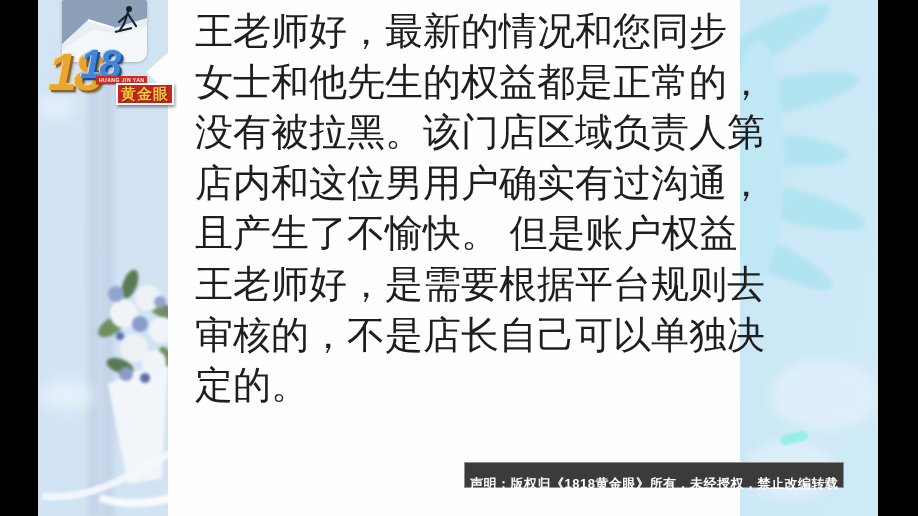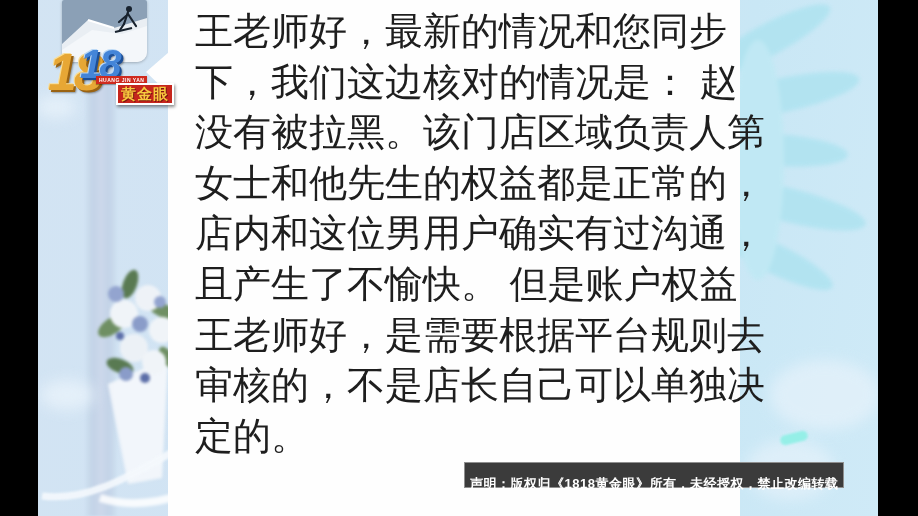--- a/index.html
+++ b/index.html
@@ -123,23 +123,22 @@
 
   <svg class="ribbon" width="142" height="78" viewBox="0 0 142 78">
     <path d="M4 58 C 50 64, 92 38, 138 12" stroke="#f5f9fd" stroke-width="7" fill="none" opacity="0.9" filter="blur(1px)"></path>
   </svg>
 
   <div class="cyan-streak"></div>
 
   <div class="bubble">
     <div class="msg">
         <div class="msg-line">王老师好，最新的情况和您同步</div>
-        <div class="msg-line">下，我们这边核对的情况是： 赵</div>
+        <div class="msg-line">女士和他先生的权益都是正常的，</div>
         <div class="msg-line">没有被拉黑。该门店区域负责人第</div>
-        <div class="msg-line">女士和他先生的权益都是正常的，</div>
         <div class="msg-line">店内和这位男用户确实有过沟通，</div>
         <div class="msg-line">且产生了不愉快。 但是账户权益</div>
         <div class="msg-line">王老师好，是需要根据平台规则去</div>
         <div class="msg-line">审核的，不是店长自己可以单独决</div>
         <div class="msg-line">定的。</div>
       </div>
   </div>
   <div class="bubble-tail"></div>
 
   <div class="avatar">

